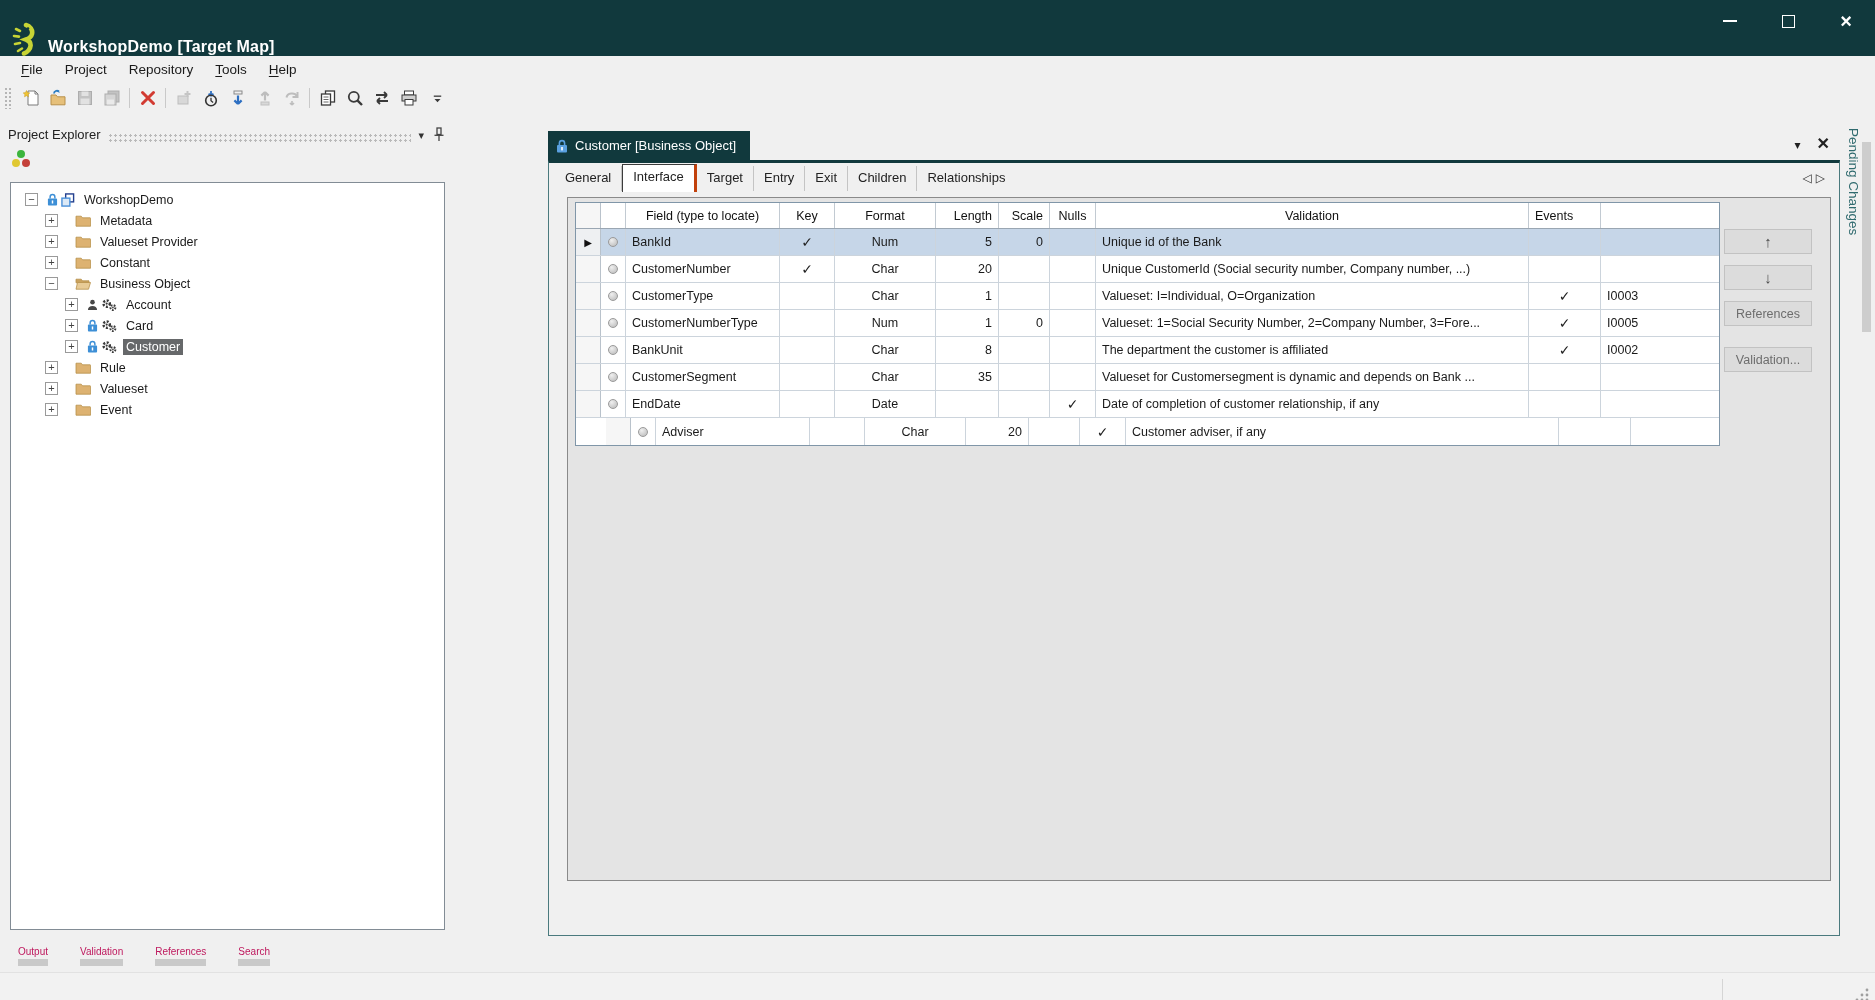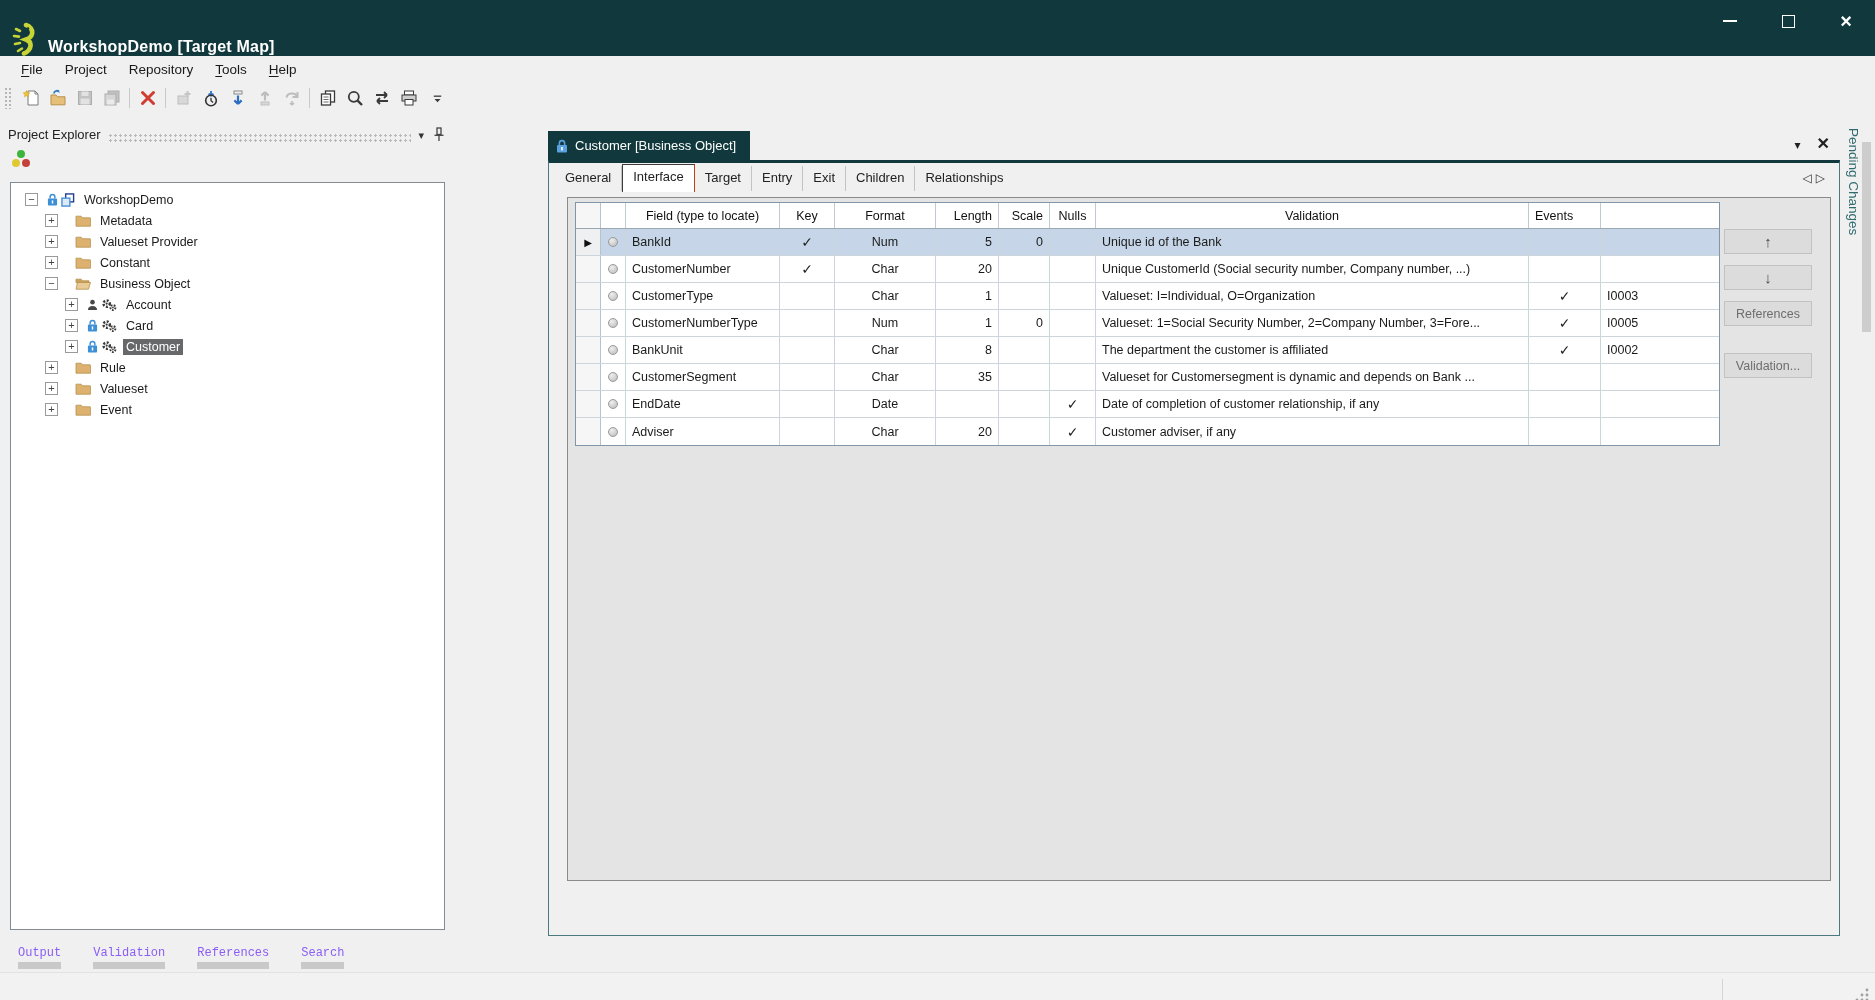--- a/index.html
+++ b/index.html
@@ -65,31 +65,31 @@
            display:flex;align-items:center;padding:0 14px 0 8px;font-size:13px;gap:7px;z-index:3;}
   .pane-top-controls{position:absolute;top:24px;right:45px;display:flex;gap:16px;z-index:3;color:#222;}
   .pane-top-controls .pc{font-size:12px;cursor:default;}
   .pane-top-controls .pc-close{font-size:16px;font-weight:bold;line-height:12px;}
   .docpane{position:absolute;left:548px;top:46px;width:1292px;height:776px;background:var(--bg);
            border:1px solid #4a7a7e;border-top:3px solid var(--teal);}
   .tabstrip{display:flex;align-items:flex-end;height:28px;padding-left:6px;position:relative;}
   .tab{padding:4px 10px 6px;font-size:13px;color:#222;cursor:default;border-right:1px solid #c4c4c4;}
   .tab:last-of-type{border-right:none;}
   .tab.active{background:#fff;border:1px solid #3c3c3c;border-bottom:none;padding-bottom:8px;margin-bottom:-1px;
-              border-right:1px solid #c2410c;position:relative;z-index:2;}
+              border-right:3px solid #c2410c;position:relative;z-index:2;}
   .pager{position:absolute;right:10px;top:8px;font-size:12px;color:#333;letter-spacing:4px;}
   .content{position:absolute;left:18px;top:34px;width:1264px;height:684px;background:#e4e4e4;
            border:1px solid #8a8a8a;}
   
   .grid{position:absolute;left:7px;top:4px;width:1145px;background:#fff;border:1px solid var(--grid-border);
         font-size:12.5px;}
   .grid-row{display:grid;grid-template-columns:25px 25px 154px 55px 101px 63px 51px 46px 433px 72px 118px;}
   .g-head{height:26px;border-bottom:1px solid #9aa6b2;}
   .g-body{height:27px;border-bottom:1px solid var(--grid-line);}
-  .g-body:last-child{border-bottom:none;}
+  .g-body:last-child{border-bottom:none;margin-left:30px;}
   .gc{display:flex;align-items:center;border-right:1px solid var(--grid-line);padding:0 6px;overflow:hidden;
       white-space:nowrap;}
   .gc:last-child{border-right:none;}
   .gc.center{justify-content:center;padding:0 2px;}
   .gc.right{justify-content:flex-end;padding-right:6px;}
   .g-head .gc{border-right:1px solid #c2cad2;color:#111;}
   .row-sel .gc{background:var(--sel-row);}
   .row-sel .gc.c-selector{background:#eef0f2;}
   .gc.c-selector{background:#f6f6f6;border-right:1px solid #b9c2cb;}
   .radio{width:10px;height:10px;border-radius:50%;border:1px solid #9a9a9a;
@@ -102,21 +102,21 @@
   .side-btn.arr{color:#4d4d4d;font-size:15px;}
 
   
   .pending{position:absolute;left:1846px;top:14px;writing-mode:vertical-rl;color:#2f6a6e;
            font-size:13.5px;cursor:default;}
   .pending-bar{position:absolute;left:1862px;top:28px;width:9px;height:190px;background:#cdcdcd;}
 
   
   .bottombar{height:26px;display:flex;align-items:flex-start;padding-left:18px;gap:32px;background:var(--bg);}
   .btab{display:inline-flex;flex-direction:column;cursor:default;}
-  .btab span{font-size:12px;color:#8b5cf6;font-family:Liberation Mono, monospace;}
+  .btab span{font-size:10px;color:#be185d;}
   .btab i{height:7px;background:#c9c9c9;margin-top:2px;}
 
   
   .statusbar{height:35px;background:#f2f2f2;border-top:1px solid #e2e2e2;position:relative;}
   .status-sep{position:absolute;left:1722px;top:6px;bottom:6px;width:1px;background:#d5d5d5;}
   .sizegrip{position:absolute;right:5px;bottom:4px;}
   .bottom-edge{height:7px;background:var(--teal);}
 </style>
 </head>
 <body>
@@ -640,21 +640,21 @@
             </div>
             <div class="gc left">Customer adviser, if any</div>
             <div class="gc center"></div>
             <div class="gc left"></div>
           </div>
         </div>
       <div id="sidebuttons">
           <div class="side-btn arr" style="right: 18px; top: 31px;">↑</div>
           <div class="side-btn arr" style="right: 18px; top: 67px;">↓</div>
           <div class="side-btn" style="right: 18px; top: 103px;">References</div>
-          <div class="side-btn" style="right: 18px; top: 155px;">Validation...</div>
+          <div class="side-btn" style="right: 18px; top: 149px;">Validation...</div>
         </div>
     </div>
   </div>
 
   <div class="pending">Pending Changes</div>
   <div class="pending-bar"></div>
 </div>
 
 <div class="bottombar" id="bottombar">
     <div class="btab">

